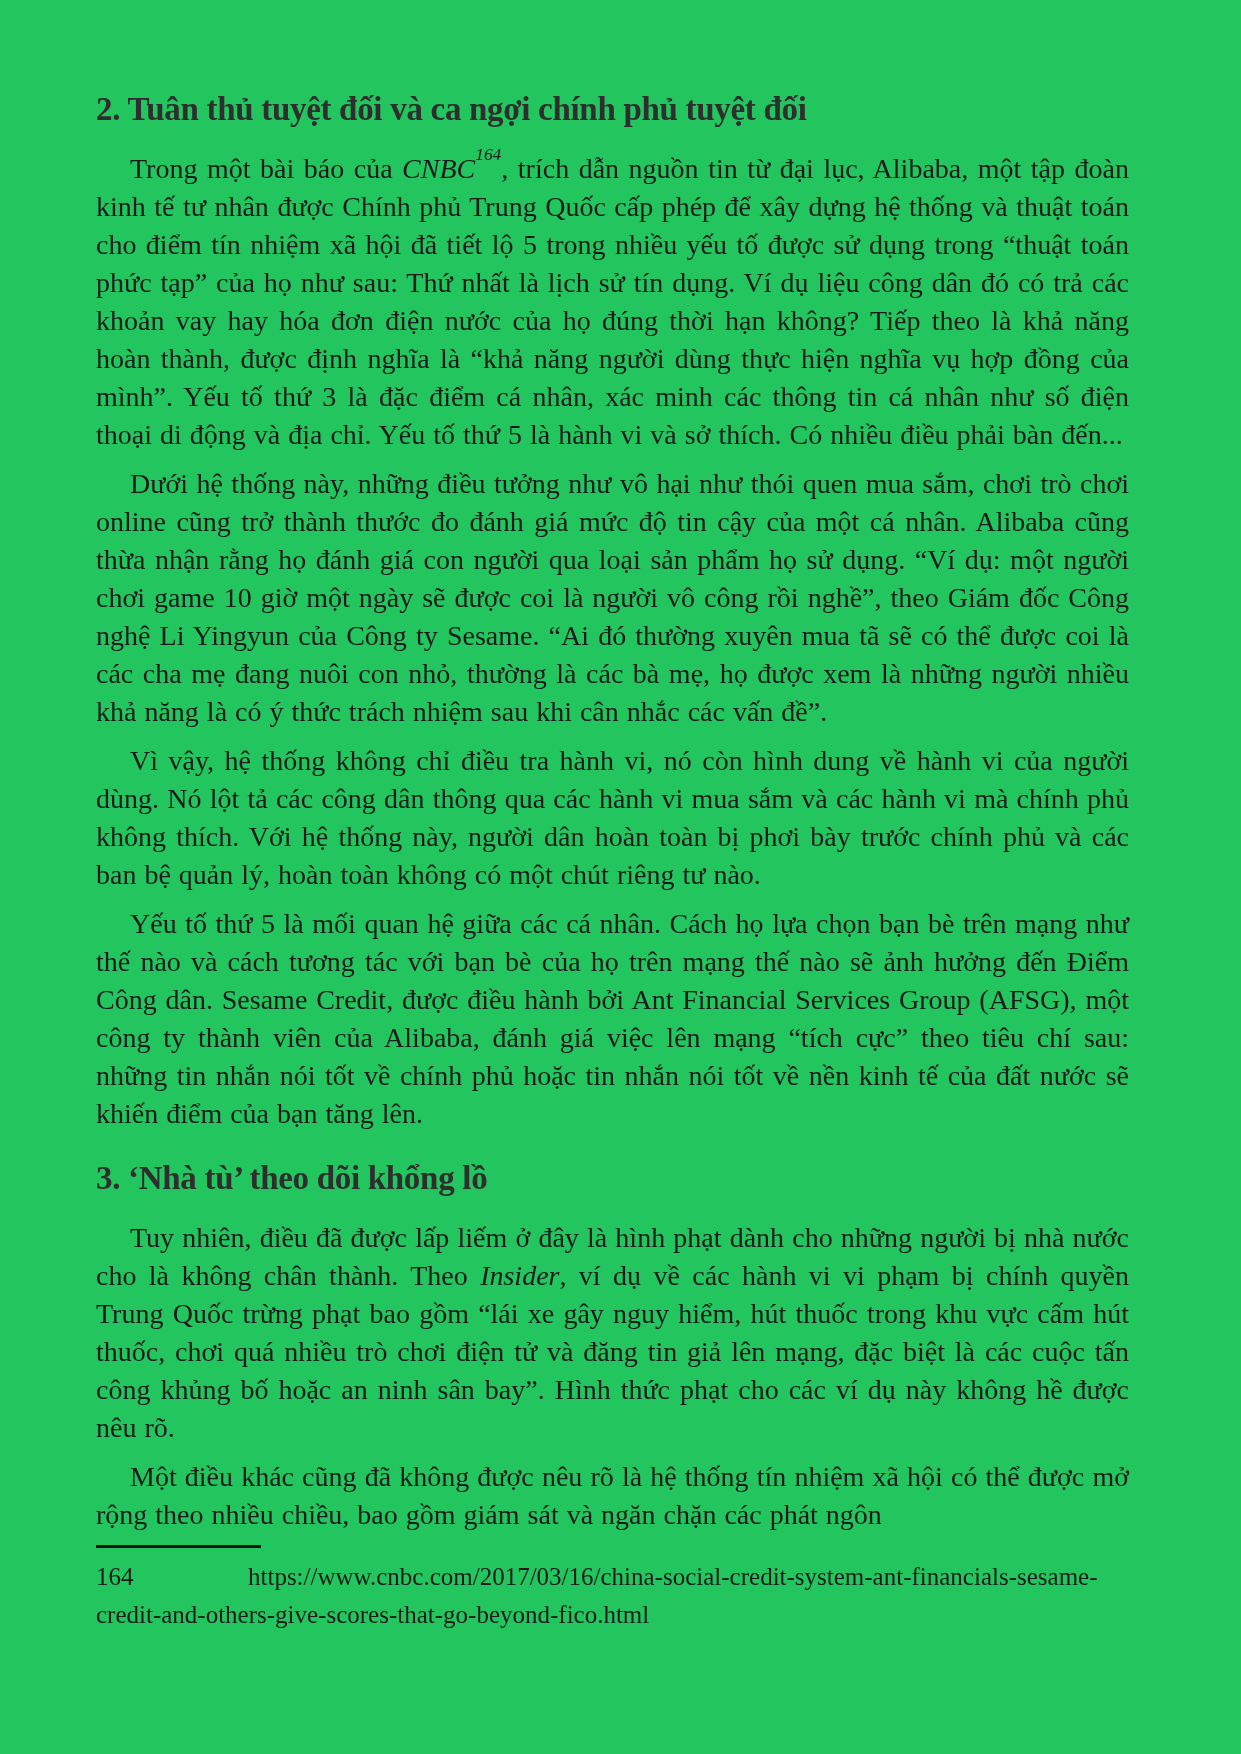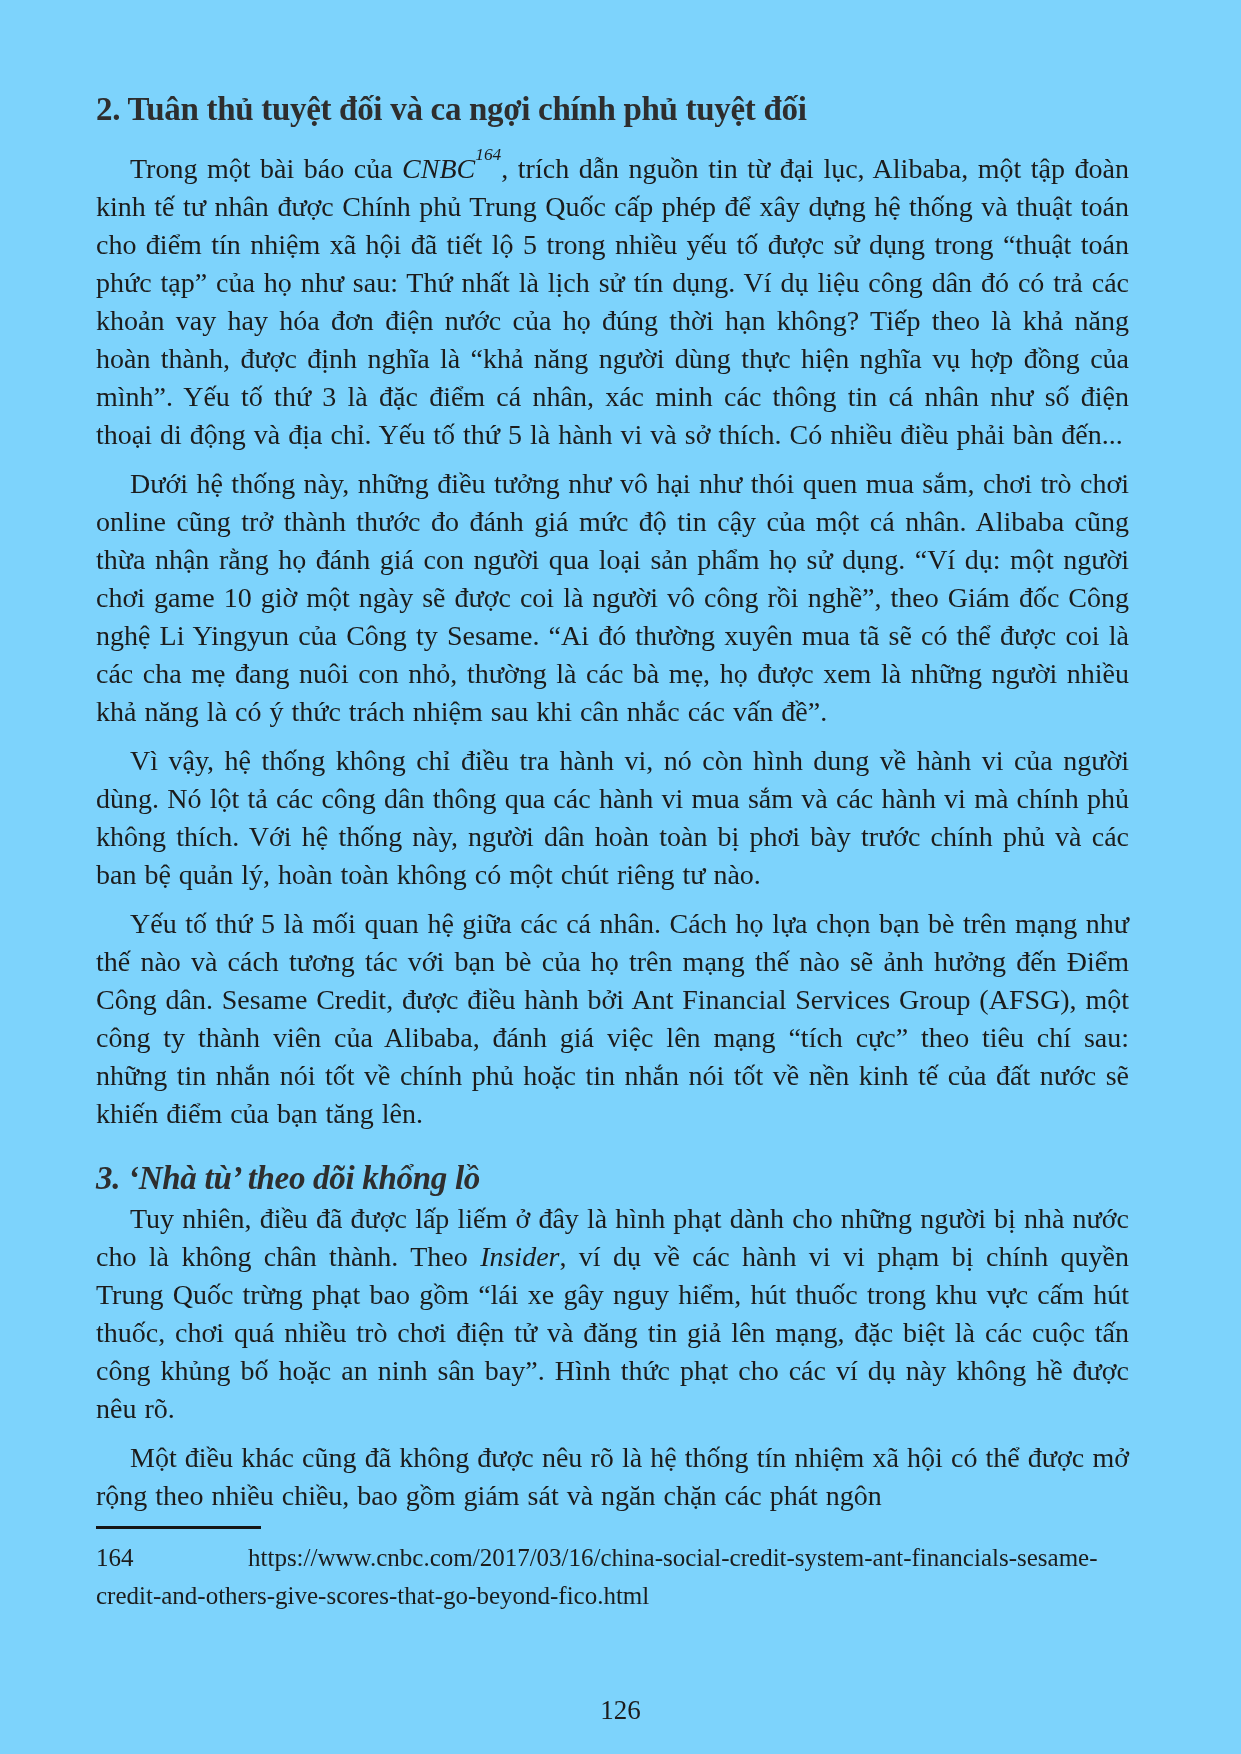--- a/index.html
+++ b/index.html
@@ -4,43 +4,42 @@
 <style>
   html, body {
     margin: 0;
     padding: 0;
     background: #ffffff;
   }
   .page {
     position: relative;
     width: 1241px;
     height: 1754px;
-    background: #7dd3fc;
+    background: #22c55e;
     font-family: "Liberation Serif", "DejaVu Serif", serif;
     color: #1c1c1c;
     overflow: hidden;
   }
   .content {
     position: absolute;
     left: 96px;
     right: 100px;
     top: 88px;
   }
   .section-heading {
     font-size: 33px;
     line-height: 42px;
     font-weight: bold;
     color: #2e2e2e;
     margin: 0 0 20px 0;
     letter-spacing: -0.3px;
   }
   .section-heading.mid {
     margin-top: 24px;
-    margin-bottom: 1px;
-    font-style: italic;
+    margin-bottom: 20px;
   }
   .body-p {
     font-size: 28px;
     line-height: 38px;
     text-align: justify;
     text-indent: 34px;
     margin: 0 12px 11px 0;
     word-spacing: 1px;
   }
   .body-p em {
@@ -105,14 +104,13 @@
 
     <p class="body-p">Một điều khác cũng đã không được nêu rõ là hệ thống tín nhiệm xã hội có thể được mở rộng theo nhiều chiều, bao gồm giám sát và ngăn chặn các phát ngôn</p>
 
     <div class="footnote">
       <div class="fn-rule"></div>
       <p class="fn-text"><span class="fn-num">164</span><span>https://www.cnbc.com/2017/03/16/china-social-credit-system-ant-financials-sesame-credit-and-others-give-scores-that-go-beyond-fico.html</span></p>
     </div>
 
   </main>
 
-  <div class="page-number">126</div>
 </div>
 
 </body></html>

